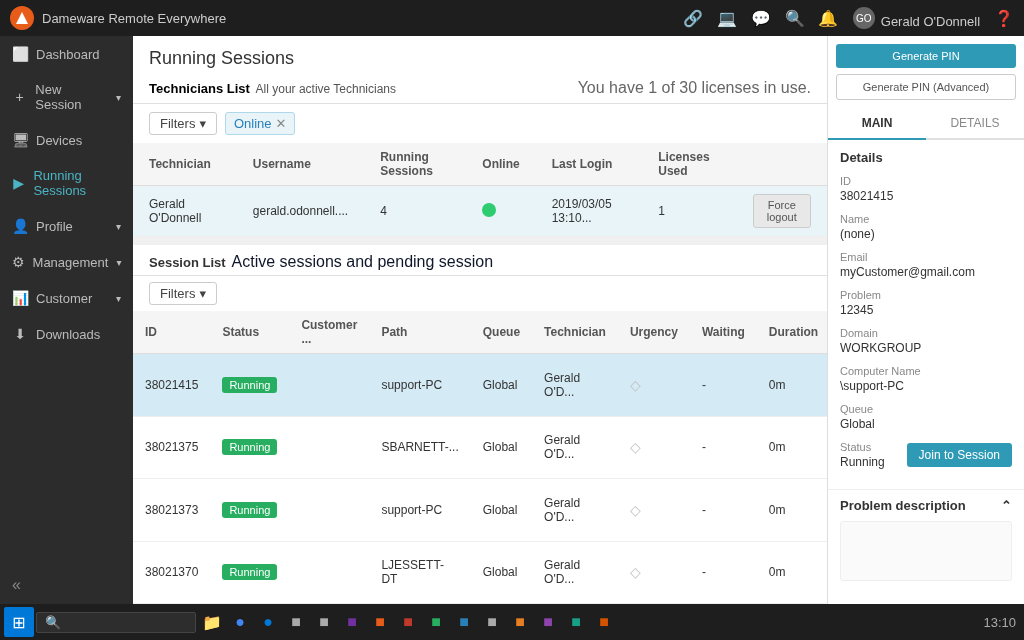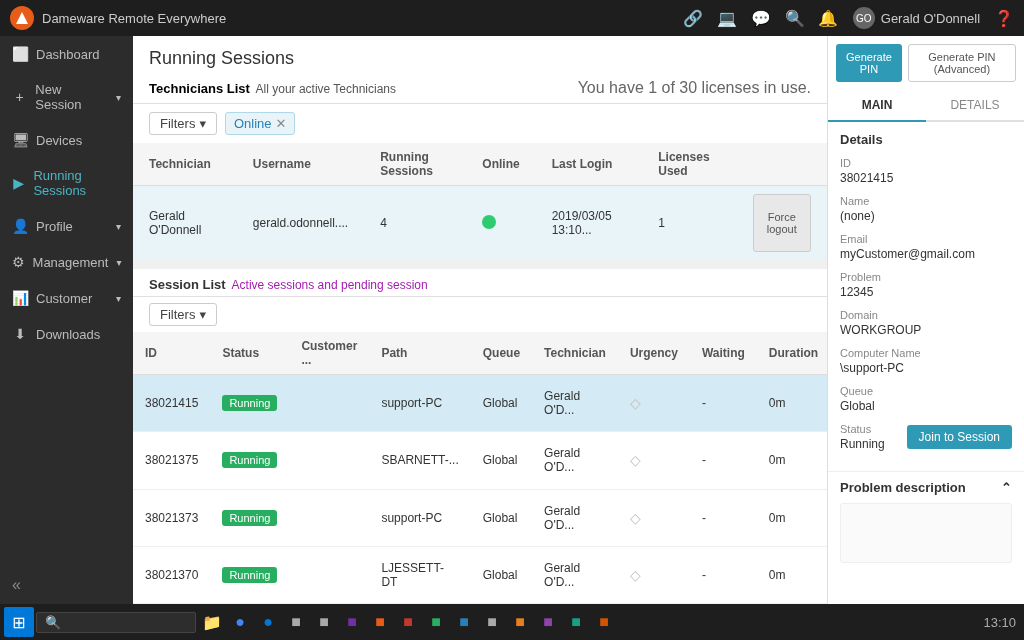--- a/index.html
+++ b/index.html
@@ -28,21 +28,21 @@
       font-weight: 500;
       flex: 1;
     }
     .topbar-icons {
       display: flex; align-items: center; gap: 14px;
     }
     .topbar-icon {
       color: #aaa; font-size: 16px; cursor: pointer;
     }
     .topbar-user {
-      display: flex; align-items: center; gap: 6px;
+      display: flex; align-items: flex-end; gap: 6px;
       color: #ccc; font-size: 12px;
     }
     .topbar-user-avatar {
       width: 22px; height: 22px; background: #666; border-radius: 50%;
       display: flex; align-items: center; justify-content: center;
       color: white; font-size: 10px;
     }
 
     
     .main-layout {
@@ -163,42 +163,42 @@
     .online-dot {
       width: 14px; height: 14px;
       background: #2ecc71;
       border-radius: 50%;
       display: inline-block;
     }
     .force-logout-btn {
       background: #e8e8e8;
       border: 1px solid #ccc;
       border-radius: 3px;
-      padding: 16px 8px;
+      padding: 4px 8px;
       font-size: 11px;
       cursor: pointer;
       color: #555;
     }
 
     
     .section-bottom {
       flex: 1;
       background: white;
       margin-top: 8px;
       overflow: hidden;
       display: flex;
       flex-direction: column;
     }
     .session-header {
       padding: 8px 16px 4px 16px;
       display: flex; align-items: center; gap: 6px;
       border-bottom: 1px solid #e0e0e0;
     }
     .session-title { font-size: 13px; font-weight: 600; color: #333; }
-    .session-subtitle { font-size: 12px; color: #a21caf; }
+    .session-subtitle { font-size: 16px; color: #0f172a; }
 
     .session-filters {
       padding: 6px 16px;
     }
 
     .session-table {
       width: 100%;
       border-collapse: collapse;
       flex: 1;
     }
@@ -238,20 +238,21 @@
       border-left: 1px solid #ddd;
       display: flex;
       flex-direction: column;
       overflow-y: auto;
     }
     .pin-buttons {
       display: flex;
       gap: 0;
       padding: 8px;
       gap: 6px;
+      flex-direction: column;
     }
     .generate-pin-btn {
       background: #2e9ab5;
       color: white;
       border: none;
       border-radius: 3px;
       padding: 6px 10px;
       font-size: 11px;
       cursor: pointer;
       flex: 1;

